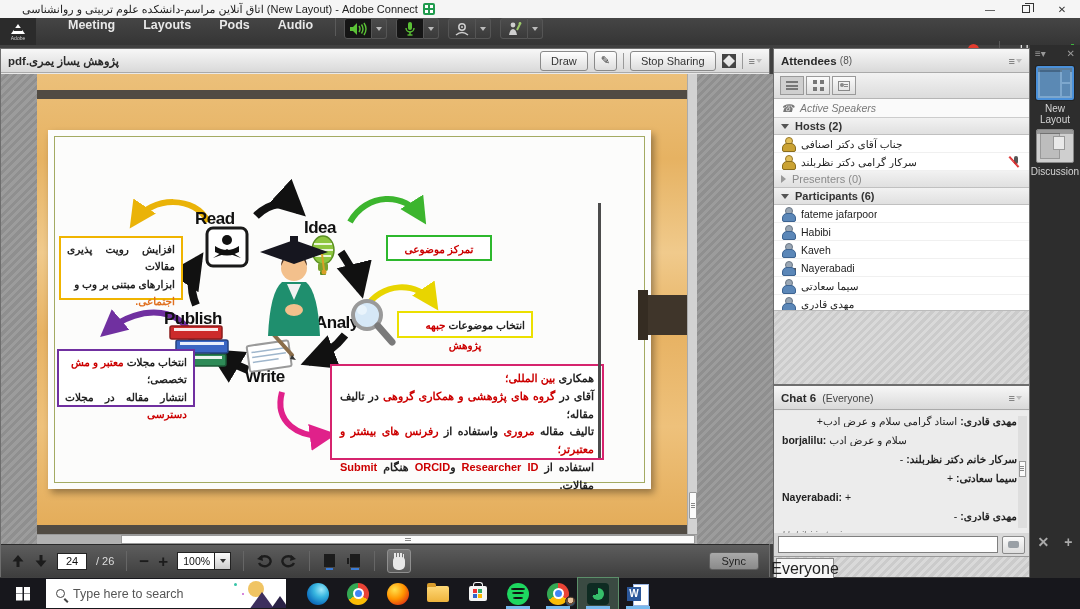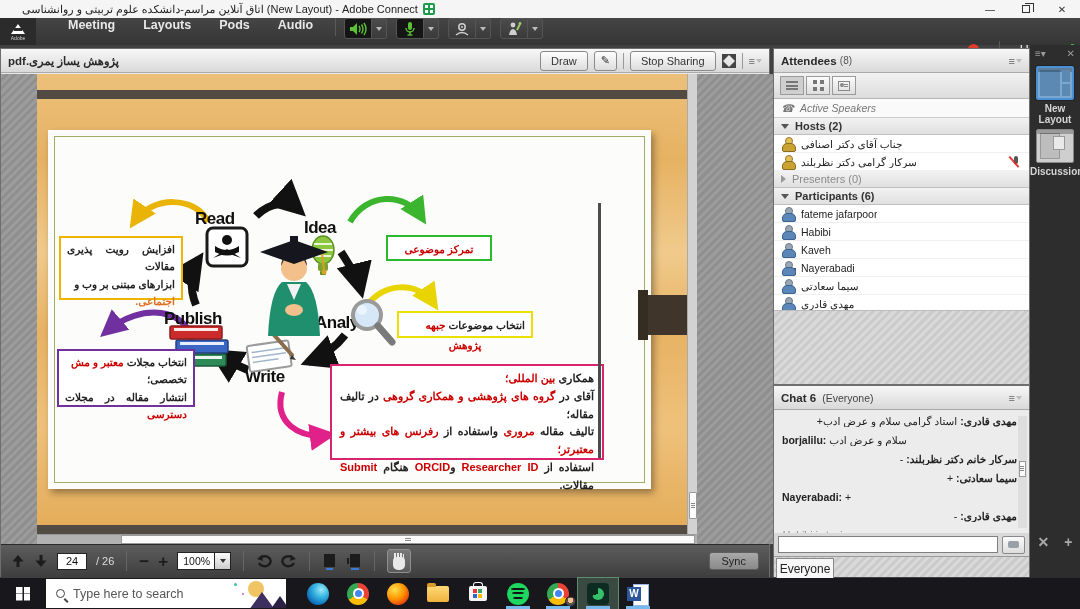--- a/index.html
+++ b/index.html
@@ -143,34 +143,34 @@
   .chat-line b { font-weight:bold; }
   .chat-typing { font-size:10.5px; font-style:italic; color:#888; }
   .chat-scroll { position:absolute; right:2px; top:30px; width:9px; height:112px; background:#dedede; }
   .chat-scroll .thumb { position:absolute; left:0.5px; top:45px; width:7px; height:16px; background:#fafafa; border:1px solid #999; }
   .chat-input-row { position:absolute; left:0; top:147px; width:255px; height:23px; background:#d9d9d9; display:flex; align-items:center; padding:0 4px; gap:4px; }
   .chat-input { flex:1; height:17px; border:1px solid #7f7f7f; background:#fff; font-size:10.5px; padding:0 4px; }
   .bubble-btn { width:23px; height:18px; background:linear-gradient(#fbfbfb,#ddd); border:1px solid #8a8a8a; border-radius:2px; display:flex; align-items:center; justify-content:center; }
   .bubble { position:relative; width:11px; height:7px; background:#9aa0a6; border-radius:2px; }
   .bubble::after { content:""; position:absolute; left:2px; bottom:-3px; border:3px solid transparent; border-top-color:#9aa0a6; border-left-width:1px; }
   .chat-tabs { position:absolute; left:0; top:170px; width:255px; height:21px; background:repeating-linear-gradient(135deg,#d9d9d9 0 3px,#cbcbcb 3px 6px); border-top:1px solid #999; }
-  .chat-tab { position:absolute; left:2px; top:1px; width:58px; height:20px; background:#f7f7f7; border:1px solid #8a8a8a; border-bottom:none; font-size:12px; color:#222; display:flex; align-items:center; justify-content:center; }
+  .chat-tab { position:absolute; left:2px; top:1px; width:58px; height:20px; background:#f7f7f7; border:1px solid #8a8a8a; border-bottom:none; font-size:16px; color:#222; display:flex; align-items:center; justify-content:center; }
 
   
   .layout-strip { position:absolute; left:1030px; top:45px; width:50px; height:533px; background:#2d2d2d; }
   .strip-top { display:flex; justify-content:space-between; align-items:center; padding:3px 5px; color:#999; font-size:10px; }
   .layout-thumb { width:38px; height:34px; margin:4px auto 0; border-radius:2px; position:relative; }
   .thumb-new { background:#7da7cd; border:2px solid #4a90d9; box-shadow:0 0 0 1px #222; }
   .thumb-new::before { content:""; position:absolute; left:2px; top:2px; width:20px; height:26px; background:#5b89b4; box-shadow:22px 0 0 -14px #5b89b4; }
   .thumb-new::after { content:""; position:absolute; right:2px; top:2px; width:8px; height:12px; background:#5b89b4; box-shadow:0 14px 0 #5b89b4; }
   .thumb-disc { background:#cfcfcf; border:1px solid #888; }
   .thumb-disc::before { content:""; position:absolute; left:3px; top:3px; width:18px; height:24px; background:#bdbdbd; border:1px solid #999; }
   .thumb-disc::after { content:""; position:absolute; right:8px; top:6px; width:10px; height:12px; background:#e9e9e9; border:1px solid #999; }
   .thumb-bar { position:absolute; left:0; top:0; right:0; height:4px; background:rgba(0,0,0,.25); }
-  .layout-label { text-align:center; color:#d5d5d5; font-size:10px; margin-top:3px;font-weight:bold; }
+  .layout-label { text-align:center; color:#d5d5d5; font-size:10px; margin-top:3px; }
   .strip-bottom { position:absolute; left:0; bottom:28px; width:50px; display:flex; justify-content:space-around; color:#aaa; font-size:14px; font-weight:bold; }
 
   
   .taskbar { position:absolute; left:0; top:578px; width:1080px; height:31px; background:#17171c; display:flex; align-items:center; }
   .start-btn { width:46px; height:31px; display:flex; align-items:center; justify-content:center; }
   .win-logo { width:14px; height:14px; background:
       linear-gradient(#fff,#fff) 0 0/6.5px 6.5px no-repeat, linear-gradient(#fff,#fff) 7.5px 0/6.5px 6.5px no-repeat,
       linear-gradient(#fff,#fff) 0 7.5px/6.5px 6.5px no-repeat, linear-gradient(#fff,#fff) 7.5px 7.5px/6.5px 6.5px no-repeat; }
   .search-box { position:relative; width:240px; height:29px; background:#fff; display:flex; align-items:center; gap:8px; padding-left:10px; overflow:hidden; }
   .search-box input { border:none; outline:none; font-size:12.5px; color:#333; width:140px; background:transparent; }

